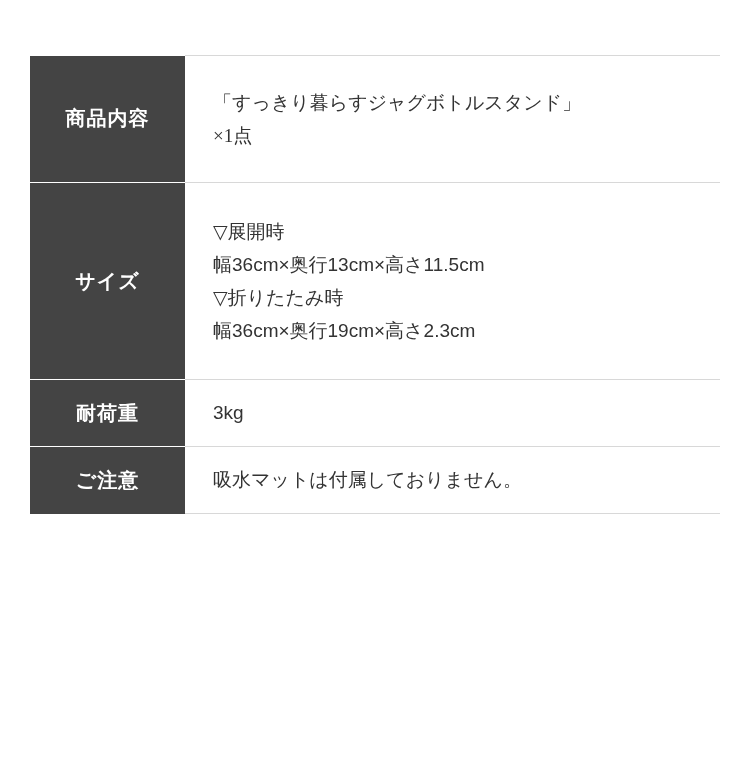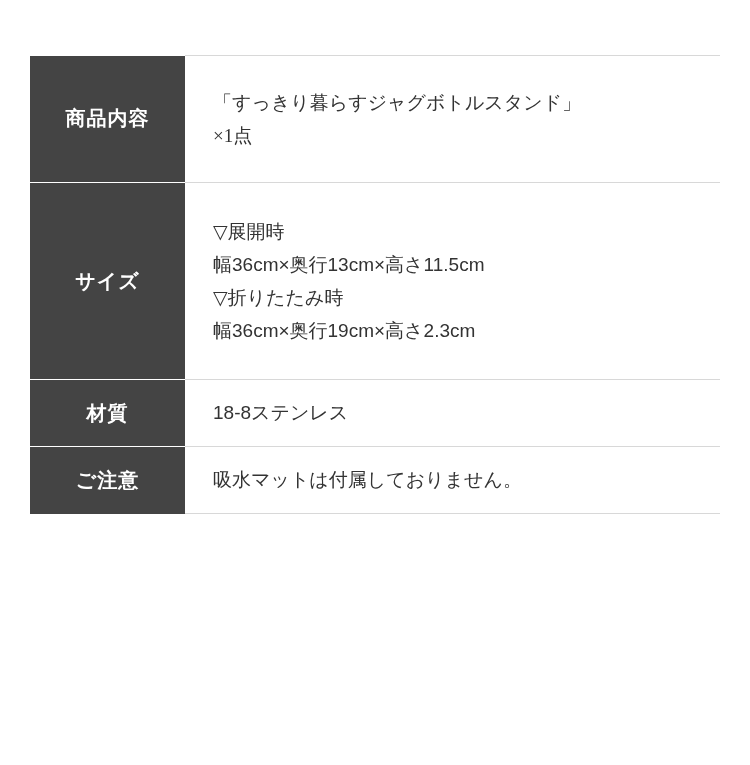--- a/index.html
+++ b/index.html
@@ -91,24 +91,24 @@
       </tr>
       <tr class="row-size">
         <th>サイズ</th>
         <td>
           <span class="cell-line">▽展開時</span>
           <span class="cell-line">幅36cm×奥行13cm×高さ11.5cm</span>
           <span class="cell-line">▽折りたたみ時</span>
           <span class="cell-line">幅36cm×奥行19cm×高さ2.3cm</span>
         </td>
       </tr>
-      <tr class="row-material">
-        <th>材質</th>
+      <tr class="row-load">
+        <th>耐荷重</th>
         <td>
-          <span class="cell-line">18-8ステンレス</span>
+          <span class="cell-line">3kg</span>
         </td>
       </tr>
       <tr class="row-note">
         <th>ご注意</th>
         <td>
           <span class="cell-line">吸水マットは付属しておりません。</span>
         </td>
       </tr>
     </tbody>
   </table>

